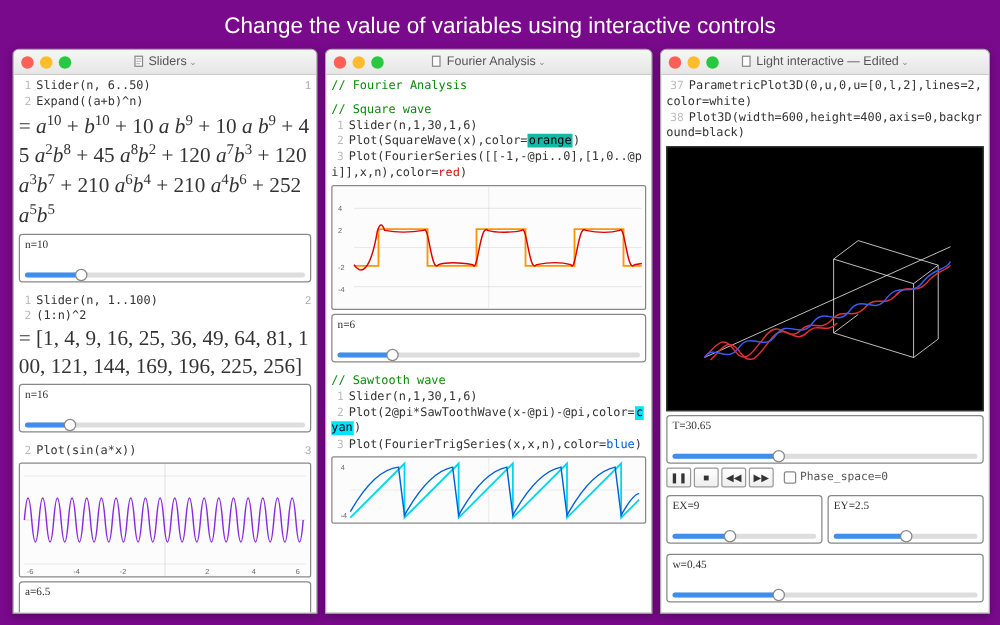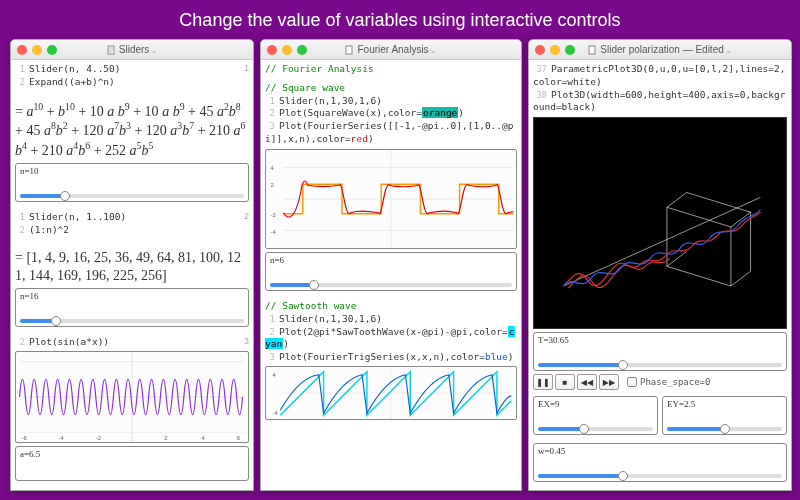--- a/index.html
+++ b/index.html
@@ -18,21 +18,21 @@
   .wtitle svg { vertical-align:middle; margin-right:2px; }
   .wtitle .chev { font-size:7px; color:#888; margin-left:2px; }
   .content { flex:1; overflow:hidden; padding:3px 4px; font-size:10px; color:#333; }
   .code { font-family:'Menlo','Consolas',monospace; font-size:9.5px; line-height:1.35; white-space:pre-wrap; word-break:break-all; }
   .ln { color:#bbb; display:inline-block; width:10px; text-align:right; margin-right:4px; user-select:none; font-size:9px;}
   .kw-orange{background:#14b8a6;color:#000;padding:0 1px;}
   .kw-cyan{background:#00e5ff;color:#000;padding:0 1px;}
   .kw-red{color:#d00;font-family:Liberation Mono, monospace;}
   .kw-blue{color:#0060d8;margin-top:48px;}
   .comment{color:#0a8a0a;}
-  .result { font-family:'Georgia',serif; font-size:14px; line-height:1.3; margin:12px 0 3px; word-break:break-all;}
+  .result { font-family:'Georgia',serif; font-size:17px; line-height:1.3; margin:0 0 3px; word-break:break-all;}
   .result .eq{font-style:italic}
   .cellnum { float:right; color:#aaa; font-size:9px;}
   .slider-box { border:1px solid #888; border-radius:3px; padding:2px 4px 3px; margin:3px 0; background:#fff;}
   .slider-label { font-family:Liberation Serif, serif; font-size:9px; color:#333; display:block; margin-bottom:18px;}
   .slider-track { height:4px; background:#ddd; border-radius:2px; position:relative; margin-top:1px;}
   .slider-fill { height:100%; background:#3e8eed; border-radius:2px; position:absolute; left:0;}
   .slider-thumb { width:10px; height:10px; background:#fff; border:1px solid #888; border-radius:50%; position:absolute; top:-3px; transform:translateX(-50%);}
   .plot { border:1px solid #888; border-radius:2px; margin:2px 0; background:#fcfcfc; display:block;}
   .sep { height:6px; }
   .plot3d { width:100%; height:212px; background:#000; border:1px solid #333; margin:3px 0; position:relative; }
@@ -59,21 +59,21 @@
         <span class="dot y"></span>
         <span class="dot g"></span>
       </div>
       <div class="wtitle"><svg width="10" height="10">
             <rect x="1" y="1" width="6" height="8" fill="#fff" stroke="#888"></rect>
             <path d="M2 3h4M2 5h4M2 7h3" stroke="#888" stroke-width=".6"></path>
           </svg><span>Sliders</span><span class="chev">⌄</span></div>
     </div>
     <div class="content">
       <span class="cellnum">1</span>
-      <div class="code"><span class="ln">1</span><span>Slider(n, 4..50)</span></div>
+      <div class="code"><span class="ln">1</span><span>Slider(n, 6..50)</span></div>
       <div class="code"><span class="ln">2</span><span>Expand((a+b)^n)</span></div>
       <div class="result">= <span class="eq">a</span><sup>10</sup> + <span class="eq">b</span><sup>10</sup> + 10 <span class="eq">a b</span><sup>9</sup> + 10 <span class="eq">a b</span><sup>9</sup> + 45 <span class="eq">a</span><sup>2</sup><span class="eq">b</span><sup>8</sup> + 45 <span class="eq">a</span><sup>8</sup><span class="eq">b</span><sup>2</sup> + 120 <span class="eq">a</span><sup>7</sup><span class="eq">b</span><sup>3</sup> + 120 <span class="eq">a</span><sup>3</sup><span class="eq">b</span><sup>7</sup> + 210 <span class="eq">a</span><sup>6</sup><span class="eq">b</span><sup>4</sup> + 210 <span class="eq">a</span><sup>4</sup><span class="eq">b</span><sup>6</sup> + 252 <span class="eq">a</span><sup>5</sup><span class="eq">b</span><sup>5</sup></div>
       <div class="slider-box">
         <span class="slider-label">n=10</span>
         <div class="slider-track">
             <div class="slider-fill" style="width:20%"></div>
             <div class="slider-thumb" style="left:20%"></div>
           </div>
       </div>
       <div class="sep"></div>
@@ -183,21 +183,21 @@
 
   <div class="window w3">
     <div class="titlebar">
       <div class="traffic">
         <span class="dot r"></span>
         <span class="dot y"></span>
         <span class="dot g"></span>
       </div>
       <div class="wtitle"><svg width="10" height="10">
             <rect x="1" y="1" width="6" height="8" fill="#fff" stroke="#888"></rect>
-          </svg><span>Slider polarization — Edited</span><span class="chev">⌄</span></div>
+          </svg><span>Light interactive — Edited</span><span class="chev">⌄</span></div>
     </div>
     <div class="content">
       <div class="code"><span class="ln" style="width:14px">37</span><span>ParametricPlot3D(0,u,0,u=[0,l,2],lines=2,color=white)</span></div>
       <div class="code"><span class="ln" style="width:14px">38</span><span>Plot3D(width=600,height=400,axis=0,background=black)</span></div>
 
       <div class="plot3d">
         <svg viewBox="0 0 256 212">
           <g stroke="#fff" stroke-width="0.6" fill="none">
             <path d="M135,90 L200,110 L200,170 L135,150 Z"></path>
             <path d="M135,90 L155,75 L220,95 L200,110"></path>

